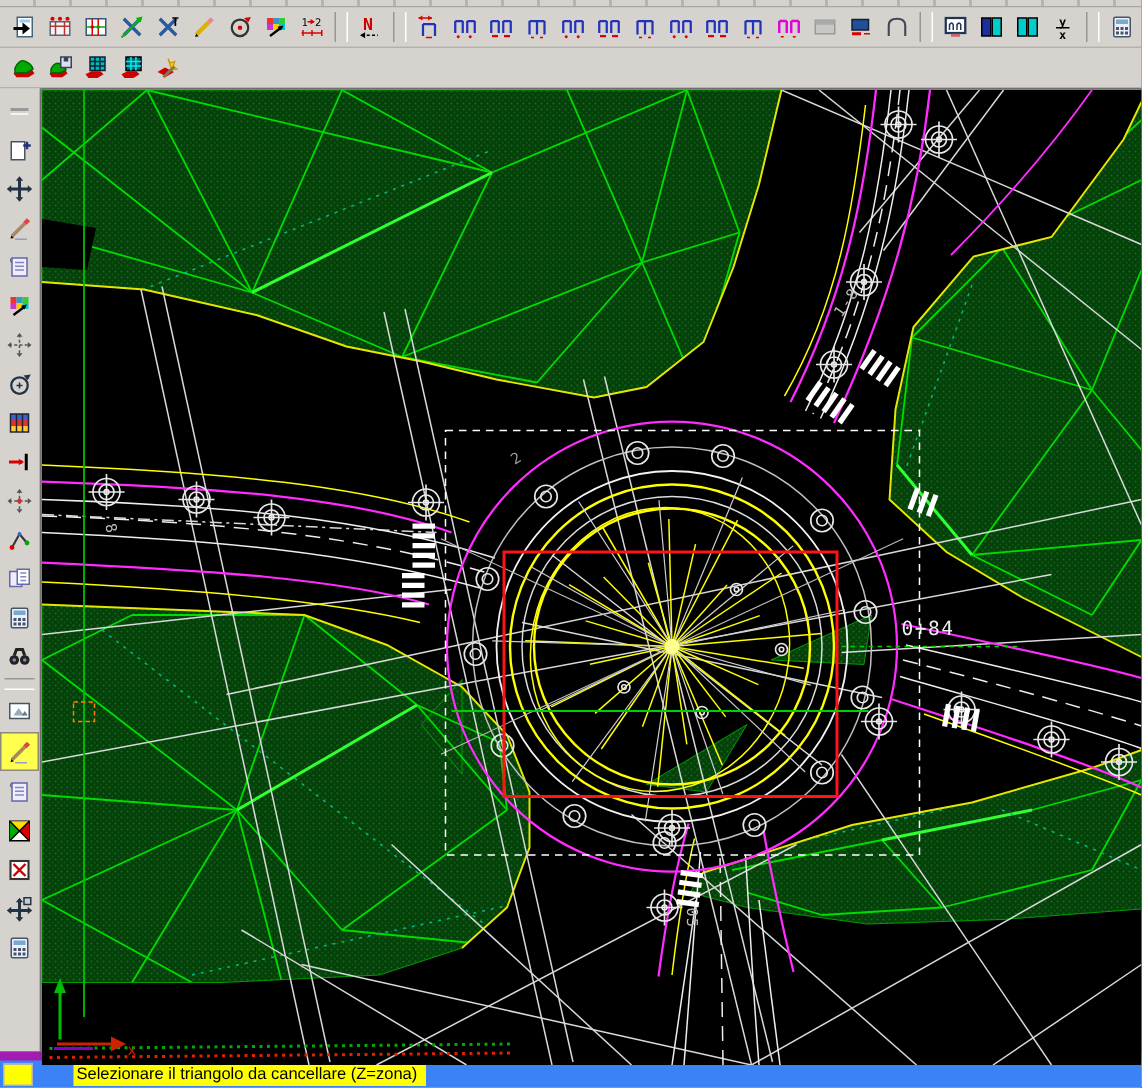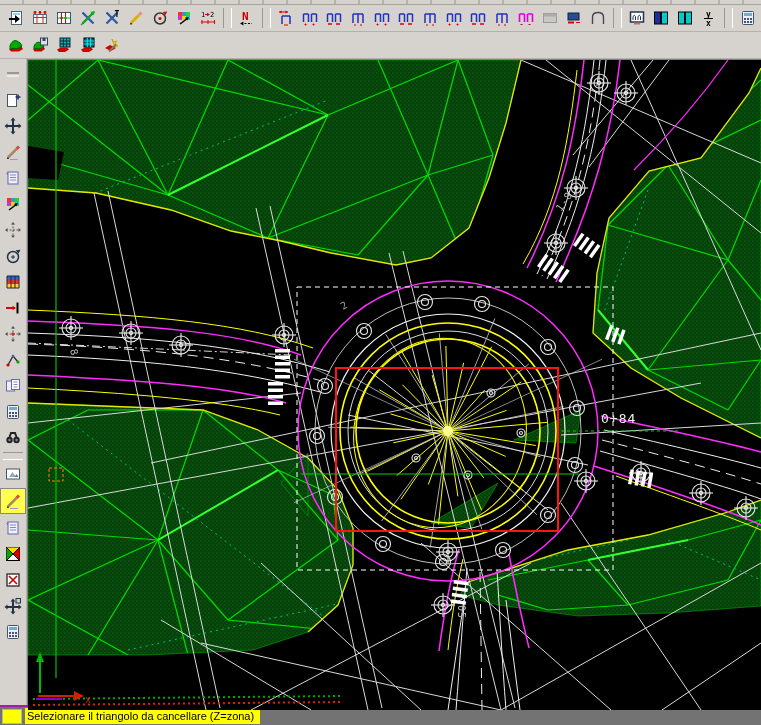--- a/index.html
+++ b/index.html
@@ -14,22 +14,22 @@
   .btn svg{width:18px;height:18px;}
   .btn.active{background:#ffff4d;border:1px solid #8a8880;}
   .vsep{width:7px;height:20px;border-left:1px solid #9a978f;border-right:1px solid #fff;margin:0 3px;flex:0 0 auto;}
   #main{flex:1;display:flex;min-height:0;}
   #toolbar_left{width:27px;background:#d6d3ce;border-right:1px solid #b5b2ac;
     display:flex;flex-direction:column;align-items:center;padding-top:2px;}
   #toolbar_left .btn{width:24px;height:24px;margin:1px 0;}
   #toolbar_left .hsep{width:20px;height:6px;border-top:1px solid #9a978f;border-bottom:1px solid #fff;margin:1px 0;flex:0 0 auto;}
   #canvaswrap{flex:1;border:1px solid #808080;border-right:none;background:#000;position:relative;}
   #scene{display:block;cursor:crosshair;}
-  #statusbar{height:18px;background:#737373;border-top:2px solid #a21caf;
-    display:flex;align-items:center;font-size:11px;color:#000;}
+  #statusbar{height:18px;background:#3b82f6;border-top:6px solid #a21caf;
+    display:flex;align-items:center;font-size:11px;color:#000;gap:24px;}
   #status_swatch{width:18px;height:13px;background:#ffff00;border:1px solid #b5b2ac;margin:0 3px 0 2px;flex:0 0 auto;}
   #status_msg{background:#ffff00;padding:1px 6px 1px 2px;white-space:nowrap;height:14px;line-height:14px;}
   text{font-family:"DejaVu Sans Mono","Liberation Mono",monospace;}
 </style>
 </head>
 <body>
 
 <div id="window">
   <div id="topsliver"></div>
   <div class="tb" id="toolbar_top_row1">

